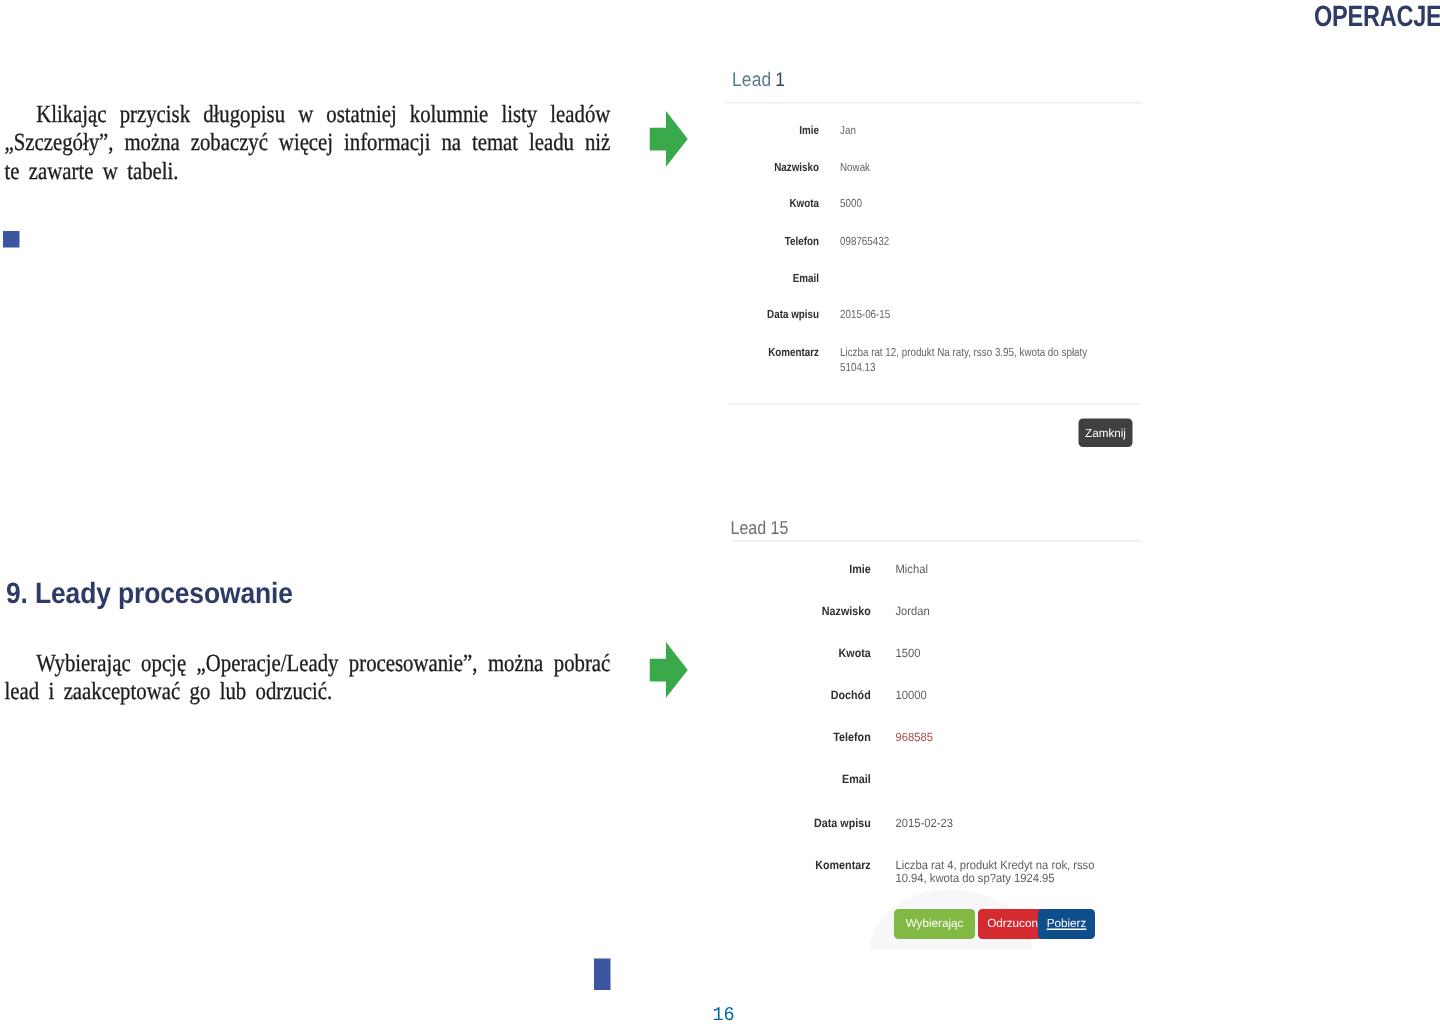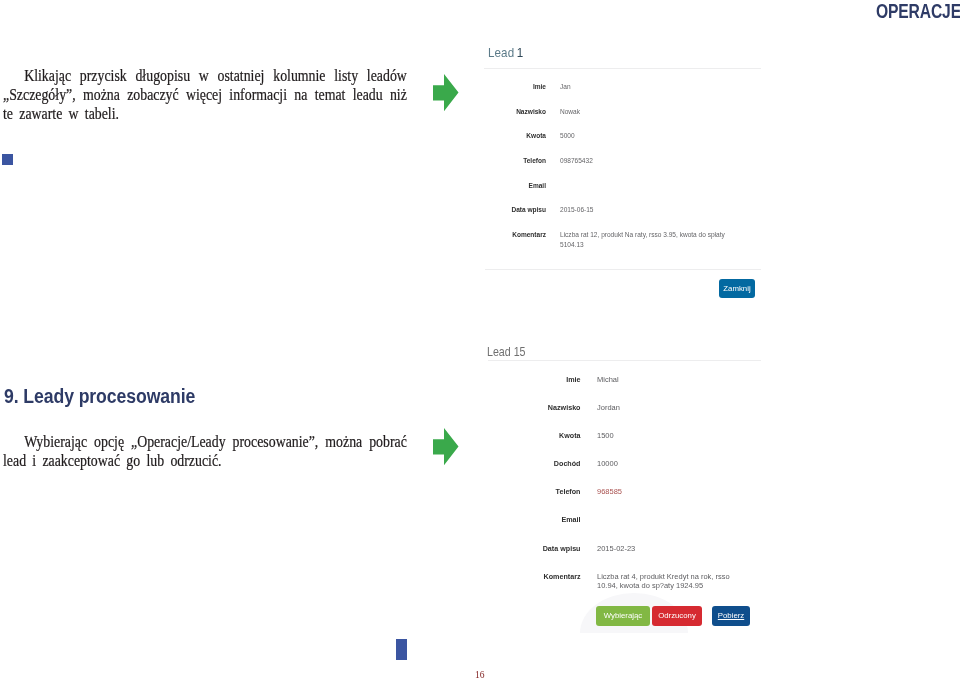--- a/index.html
+++ b/index.html
@@ -25,21 +25,21 @@
   .para .ln.j.ind{padding-left:25px;}
 
   
   .sec-head{position:absolute;font-family:"Liberation Sans",sans-serif;font-weight:bold;
             font-size:19.6px;color:#2e3b66;letter-spacing:-0.1px;
             transform:scaleX(0.90);transform-origin:left top;white-space:nowrap;}
 
   
   .bsq{position:absolute;background:#3b55a1;}
   .garrow{position:absolute;}
-  .pgnum{position:absolute;font-family:Liberation Serif, serif;font-size:10px;color:#7f1d1d;transform:scaleX(0.95);transform-origin:left top;}
+  .pgnum{position:absolute;font-family:Liberation Mono, monospace;font-size:13px;color:#0369a1;transform:scaleX(0.95);transform-origin:left top;}
 
   
   .shot{position:absolute;background:#fff;}
   .shot-title{position:absolute;font-family:"Liberation Sans",sans-serif;white-space:nowrap;}
   .rule{position:absolute;background:#ededee;height:1px;}
   .flbl{position:absolute;font-family:"Liberation Sans",sans-serif;font-weight:bold;
         text-align:right;color:#2f2f2f;white-space:nowrap;}
   .fval{position:absolute;font-family:"Liberation Sans",sans-serif;color:#656568;white-space:nowrap;}
   .btn{position:absolute;font-family:"Liberation Sans",sans-serif;color:#ffffff;
        text-align:center;border-radius:3px;white-space:nowrap;}
@@ -47,21 +47,21 @@
   
   #shot1-title{font-size:13.2px;color:#5c7b89;letter-spacing:0.1px;transform:scaleX(0.88);transform-origin:left top;}
   #shot1-title .t-word{color:#5c7b89;}
   #shot1-title .t-num{color:#2f4858;font-weight:normal;margin-left:3px;}
   #shot2-title{font-size:12.4px;color:#6f6f6f;transform:scaleX(0.86);transform-origin:left top;}
   #shot1 .flbl{font-size:7.8px;transform:scaleX(0.84);transform-origin:right top;}
   #shot2 .flbl{font-size:8px;transform:scaleX(0.895);transform-origin:right top;}
   #shot1 .fval{font-size:7.8px;transform:scaleX(0.84);transform-origin:left top;}
   #shot2 .fval{font-size:8px;transform:scaleX(0.935);transform-origin:left top;color:#5d5d60;}
   #shot1 .btn,#shot2 .btn{font-size:7.8px;}
-  #shot1-btn{background:#0369a1;}
+  #shot1-btn{background:#404040;}
   .arc{position:absolute;left:110px;top:255px;width:108px;height:40px;
        border-radius:54px 54px 0 0 / 40px 40px 0 0;background:#f7f7f9;}
   #shot2{overflow:hidden;}
 </style>
 </head>
 <body>
 
 <div class="page">
 
   <div class="run-head">OPERACJE</div>
@@ -160,17 +160,17 @@
         <div class="flbl" style="left:0px;top:177.4px;width:110.5px;">Email</div>
         <div class="flbl" style="left:0px;top:205.5px;width:110.5px;">Data wpisu</div>
         <div class="fval" style="left:126.5px;top:205.5px;">2015-02-23</div>
         <div class="flbl" style="left:0px;top:233.6px;width:110.5px;">Komentarz</div>
         <div class="fval" style="left:126.5px;top:233.6px;">Liczba rat 4, produkt Kredyt na rok, rsso</div>
         <div class="fval" style="left:126.5px;top:243.3px;">10.94, kwota do sp?aty 1924.95</div>
       </div>
     <div id="shot2-btns">
         <div class="btn" style="left:126px;top:268px;width:54px;height:19.5px;line-height:19.5px;background:#82b844;">Wybierając</div>
         <div class="btn" style="left:182px;top:268px;width:50px;height:19.5px;line-height:19.5px;background:#d62a31;">Odrzucony</div>
-        <div class="btn" style="left:242px;top:268px;width:38px;height:19.5px;line-height:19.5px;background:#0f4e8c;text-decoration:underline;">Pobierz</div>
+        <div class="btn" style="left:222px;top:268px;width:38px;height:19.5px;line-height:19.5px;background:#0f4e8c;text-decoration:underline;">Pobierz</div>
       </div>
   </div>
 
 </div>
 
 </body></html>

